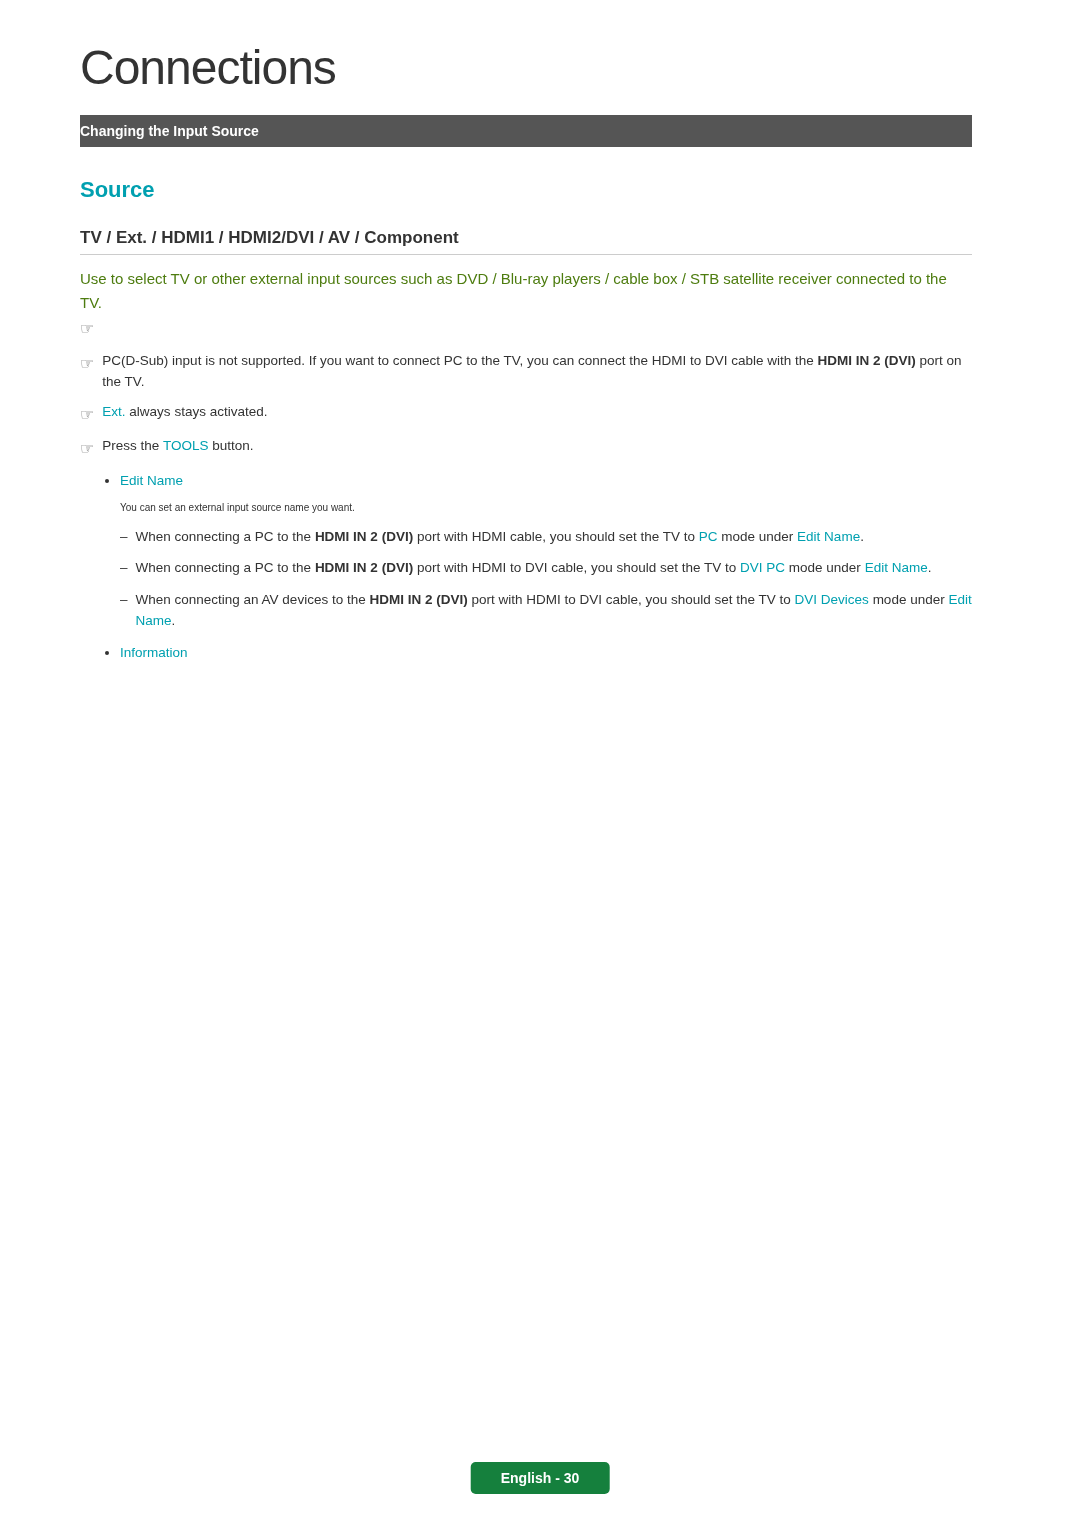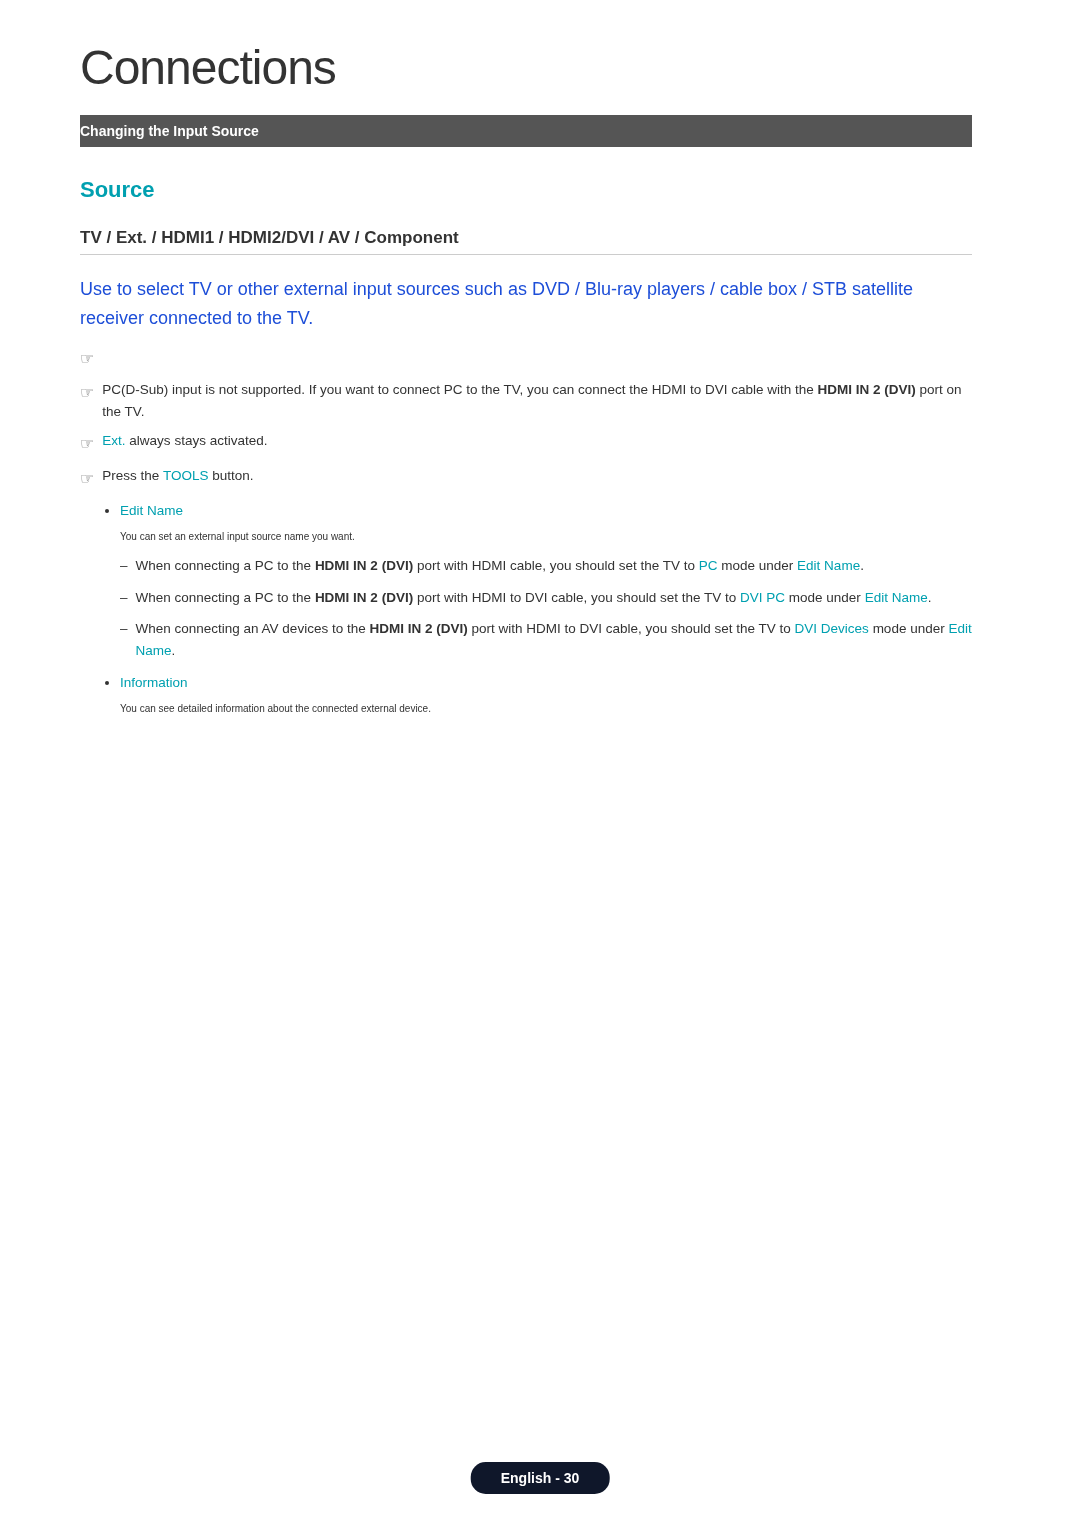--- a/index.html
+++ b/index.html
@@ -45,30 +45,30 @@
       color: #00a0b0;
       font-size: 22px;
       font-weight: bold;
       margin-bottom: 25px;
     }
 
     .subsection-title {
       font-size: 17px;
       font-weight: bold;
       color: #333333;
-      margin-bottom: 20px;
+      margin-bottom: 12px;
       border-bottom: 1px solid #cccccc;
       padding-bottom: 6px;
     }
 
     .description-text {
-      font-size: 18px;
-      line-height: 1.6;
-      color: #1d4ed8;
-      margin-bottom: 12px;
+      font-size: 15px;
+      line-height: 1.6;
+      color: #4d7c0f;
+      margin-bottom: 0;
     }
 
     .note-item {
       display: flex;
       align-items: flex-start;
       margin-bottom: 10px;
       font-size: 13.5px;
       line-height: 1.6;
     }
 
@@ -129,26 +129,26 @@
     .dash-content {
       flex: 1;
       line-height: 1.6;
     }
 
     .footer-bar {
       position: absolute;
       bottom: 40px;
       left: 50%;
       transform: translateX(-50%);
-      background-color: #0f172a;
+      background-color: #15803d;
       color: #ffffff;
       padding: 8px 30px;
       font-size: 14px;
       font-weight: bold;
-      border-radius: 15px;
+      border-radius: 5px;
     }
 
     .note-section {
       margin-bottom: 8px;
     }
   </style>
 </head>
 <body>
 
 <div class="page-container">
@@ -218,19 +218,16 @@
       When connecting an AV devices to the <strong>HDMI IN 2 (DVI)</strong> port with HDMI to DVI cable, you should set the TV to <span class="cyan-link">DVI Devices</span> mode under <span class="cyan-link">Edit Name</span>.
     </span>
   </div>
 
   <ul class="bullet-list">
     <li class="bullet-item">
       <span class="bullet-item-label cyan-link">Information</span>
     </li>
   </ul>
 
-  <p class="indent-text">
-    You can see detailed information about the connected external device.
-  </p>
 
 </div>
 
 <div class="footer-bar">English - 30</div>
 
 </body></html>

